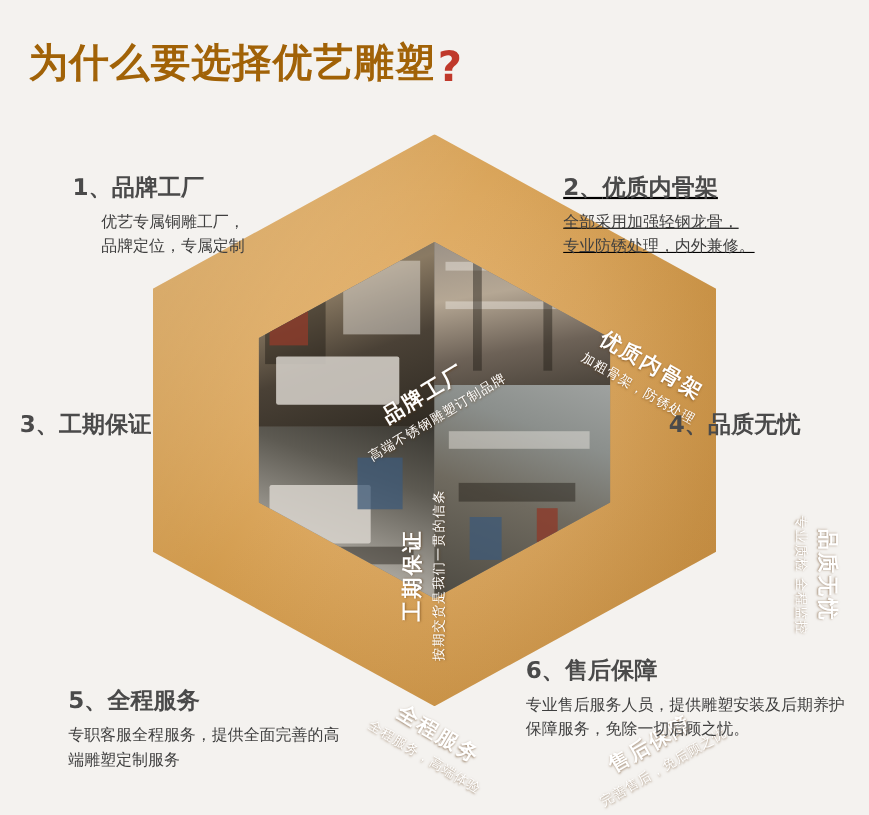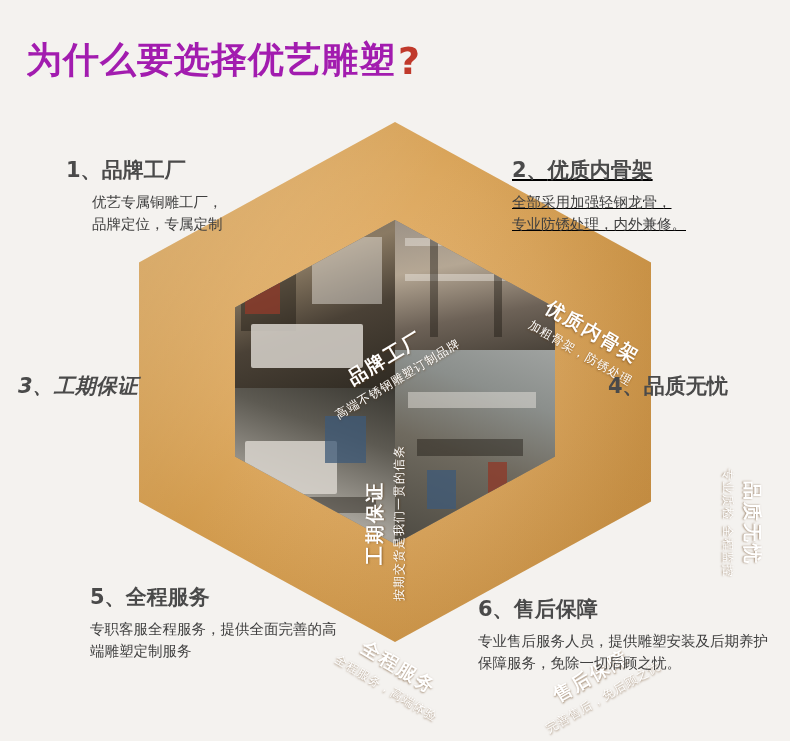--- a/index.html
+++ b/index.html
@@ -13,22 +13,22 @@
   .page{
     position:absolute;inset:0;
     background:#f4f2ef;
   }
   
   .title-wrap{
     position:absolute;left:26px;top:40px;
     display:flex;align-items:flex-end;
   }
   .title{
-    font-size:36px;font-weight:bold;color:#a21caf;
-    letter-spacing:1px;line-height:1;
+    font-size:36px;font-weight:bold;color:#a16207;
+    letter-spacing:1px;line-height:1;font-family:Liberation Mono, monospace;
   }
   .qmark{
     font-size:38px;font-weight:bold;color:#c0392b;
     margin-left:2px;line-height:1;transform:translateY(2px);
   }
   
   .hex-stage{
     position:absolute;left:139px;top:122px;
     width:512px;height:520px;
   }
@@ -92,23 +92,23 @@
     font-size:21px;font-weight:bold;color:#4a4a4a;
     white-space:nowrap;margin-bottom:7px;
   }
   .blk-h .num{color:#4a4a4a;}
   .blk-p{
     font-size:14.5px;color:#3f3f3f;line-height:1.55;
   }
   .b1{left:66px;top:156px;}
   .b1 .blk-p{padding-left:26px;}
   .b2{left:512px;top:156px;text-decoration:underline;}
-  .b3{left:18px;top:372px;width:200px;font-style:italic;}
+  .b3{left:18px;top:372px;width:200px;}
   .b4{left:608px;top:372px;width:172px;}
-  .b5{left:62px;top:583px;margin-left:28px;}
+  .b5{left:62px;top:623px;}
   .b6{left:478px;top:595px;}
 </style>
 </head>
 <body>
 
 <div class="page">
 
   <div class="title-wrap">
     <div class="title">为什么要选择优艺雕塑</div>
     <div class="qmark">?</div>

